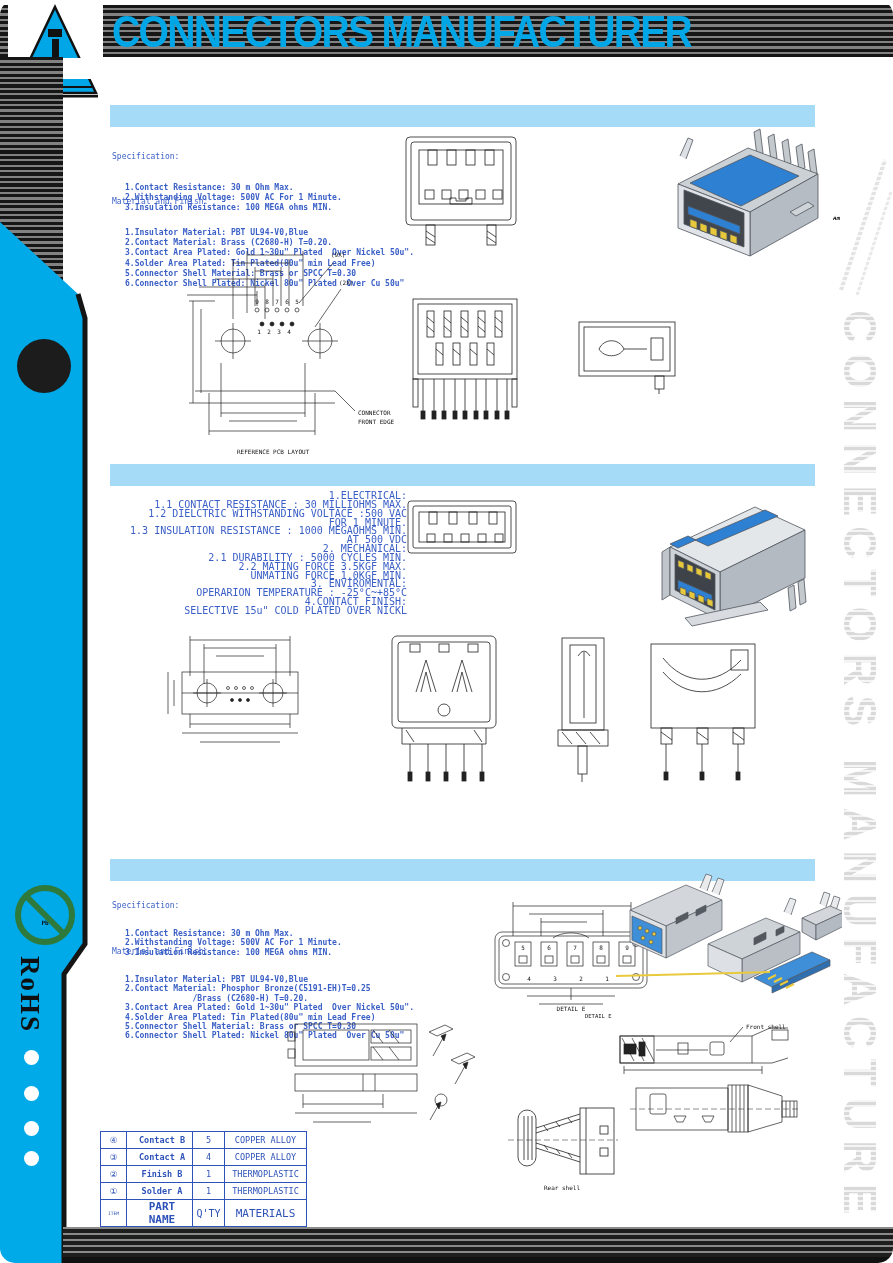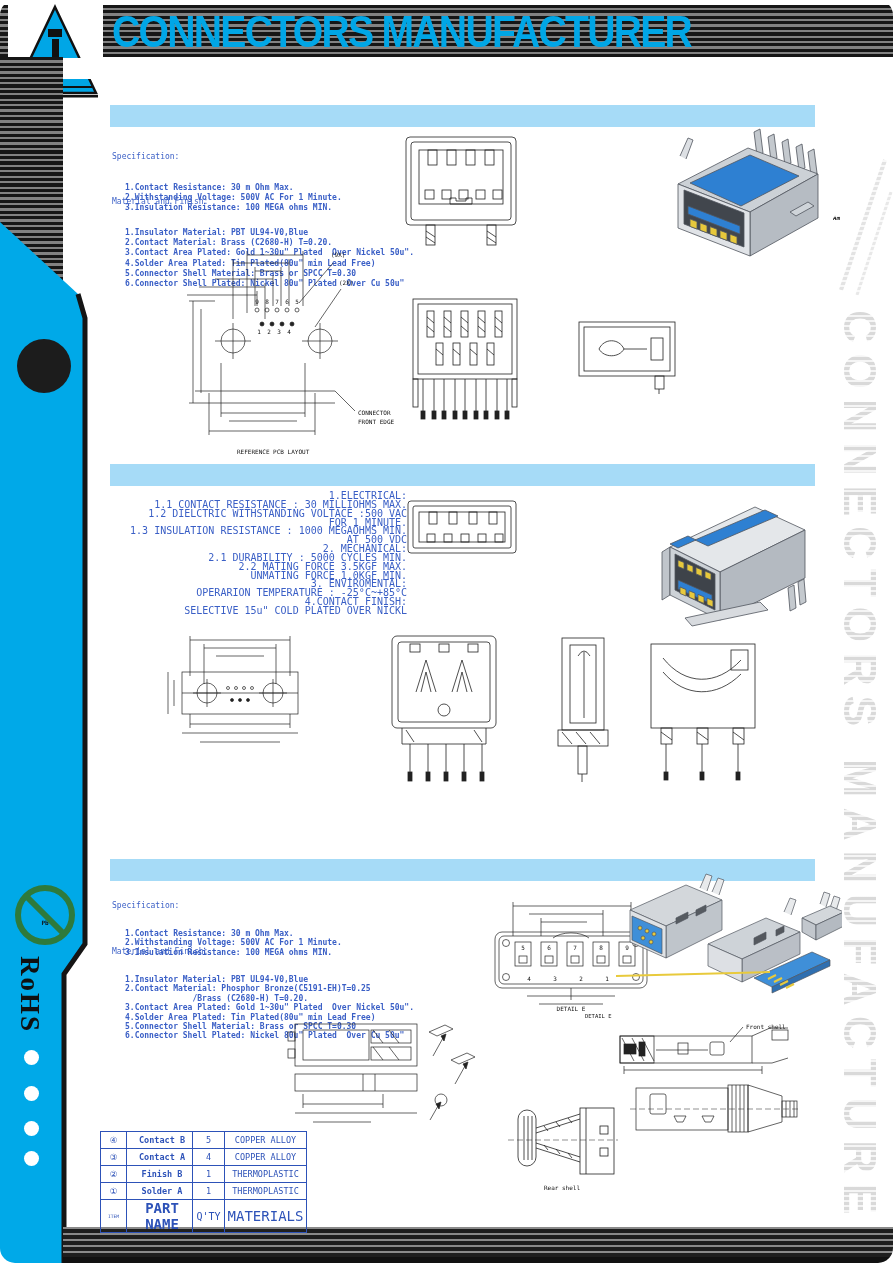--- a/index.html
+++ b/index.html
@@ -25,21 +25,21 @@
           color:#101010; letter-spacing:2px; }
   svg text { font-family:"DejaVu Sans Mono",monospace; font-size:6px; fill:#111; stroke:none; }
   .dwg { position:absolute; }
   .parts { position:absolute; border-collapse:collapse; color:#2d52b8; }
   .parts td { border:1.6px solid #2d52b8; height:17px; text-align:center; padding:0 2px;
               font-size:8.5px; font-family:"DejaVu Sans Mono",monospace; }
   .c-item { width:26px; font-size:10px; }
   .c-part { width:66px; text-align:left; padding-left:7px !important;font-weight:bold; }
   .c-qty  { width:32px; font-size:11px; }
   .c-mat  { width:82px; }
-  .hdr td { font-size:14px; }
+  .hdr td { font-size:11px; }
   .hdr .c-item { font-size:4.6px; }
   .callout { position:absolute; color:#111; font-size:5.5px; font-family:"DejaVu Sans Mono",monospace; }
 </style>
 </head>
 <body>
 
 <div id="page">
 
   <div class="abs stripes" style="left:0;top:5px;width:893px;height:52px"></div>
   <div class="abs" style="left:8px;top:3px;width:95px;height:97px;background:#fff">

